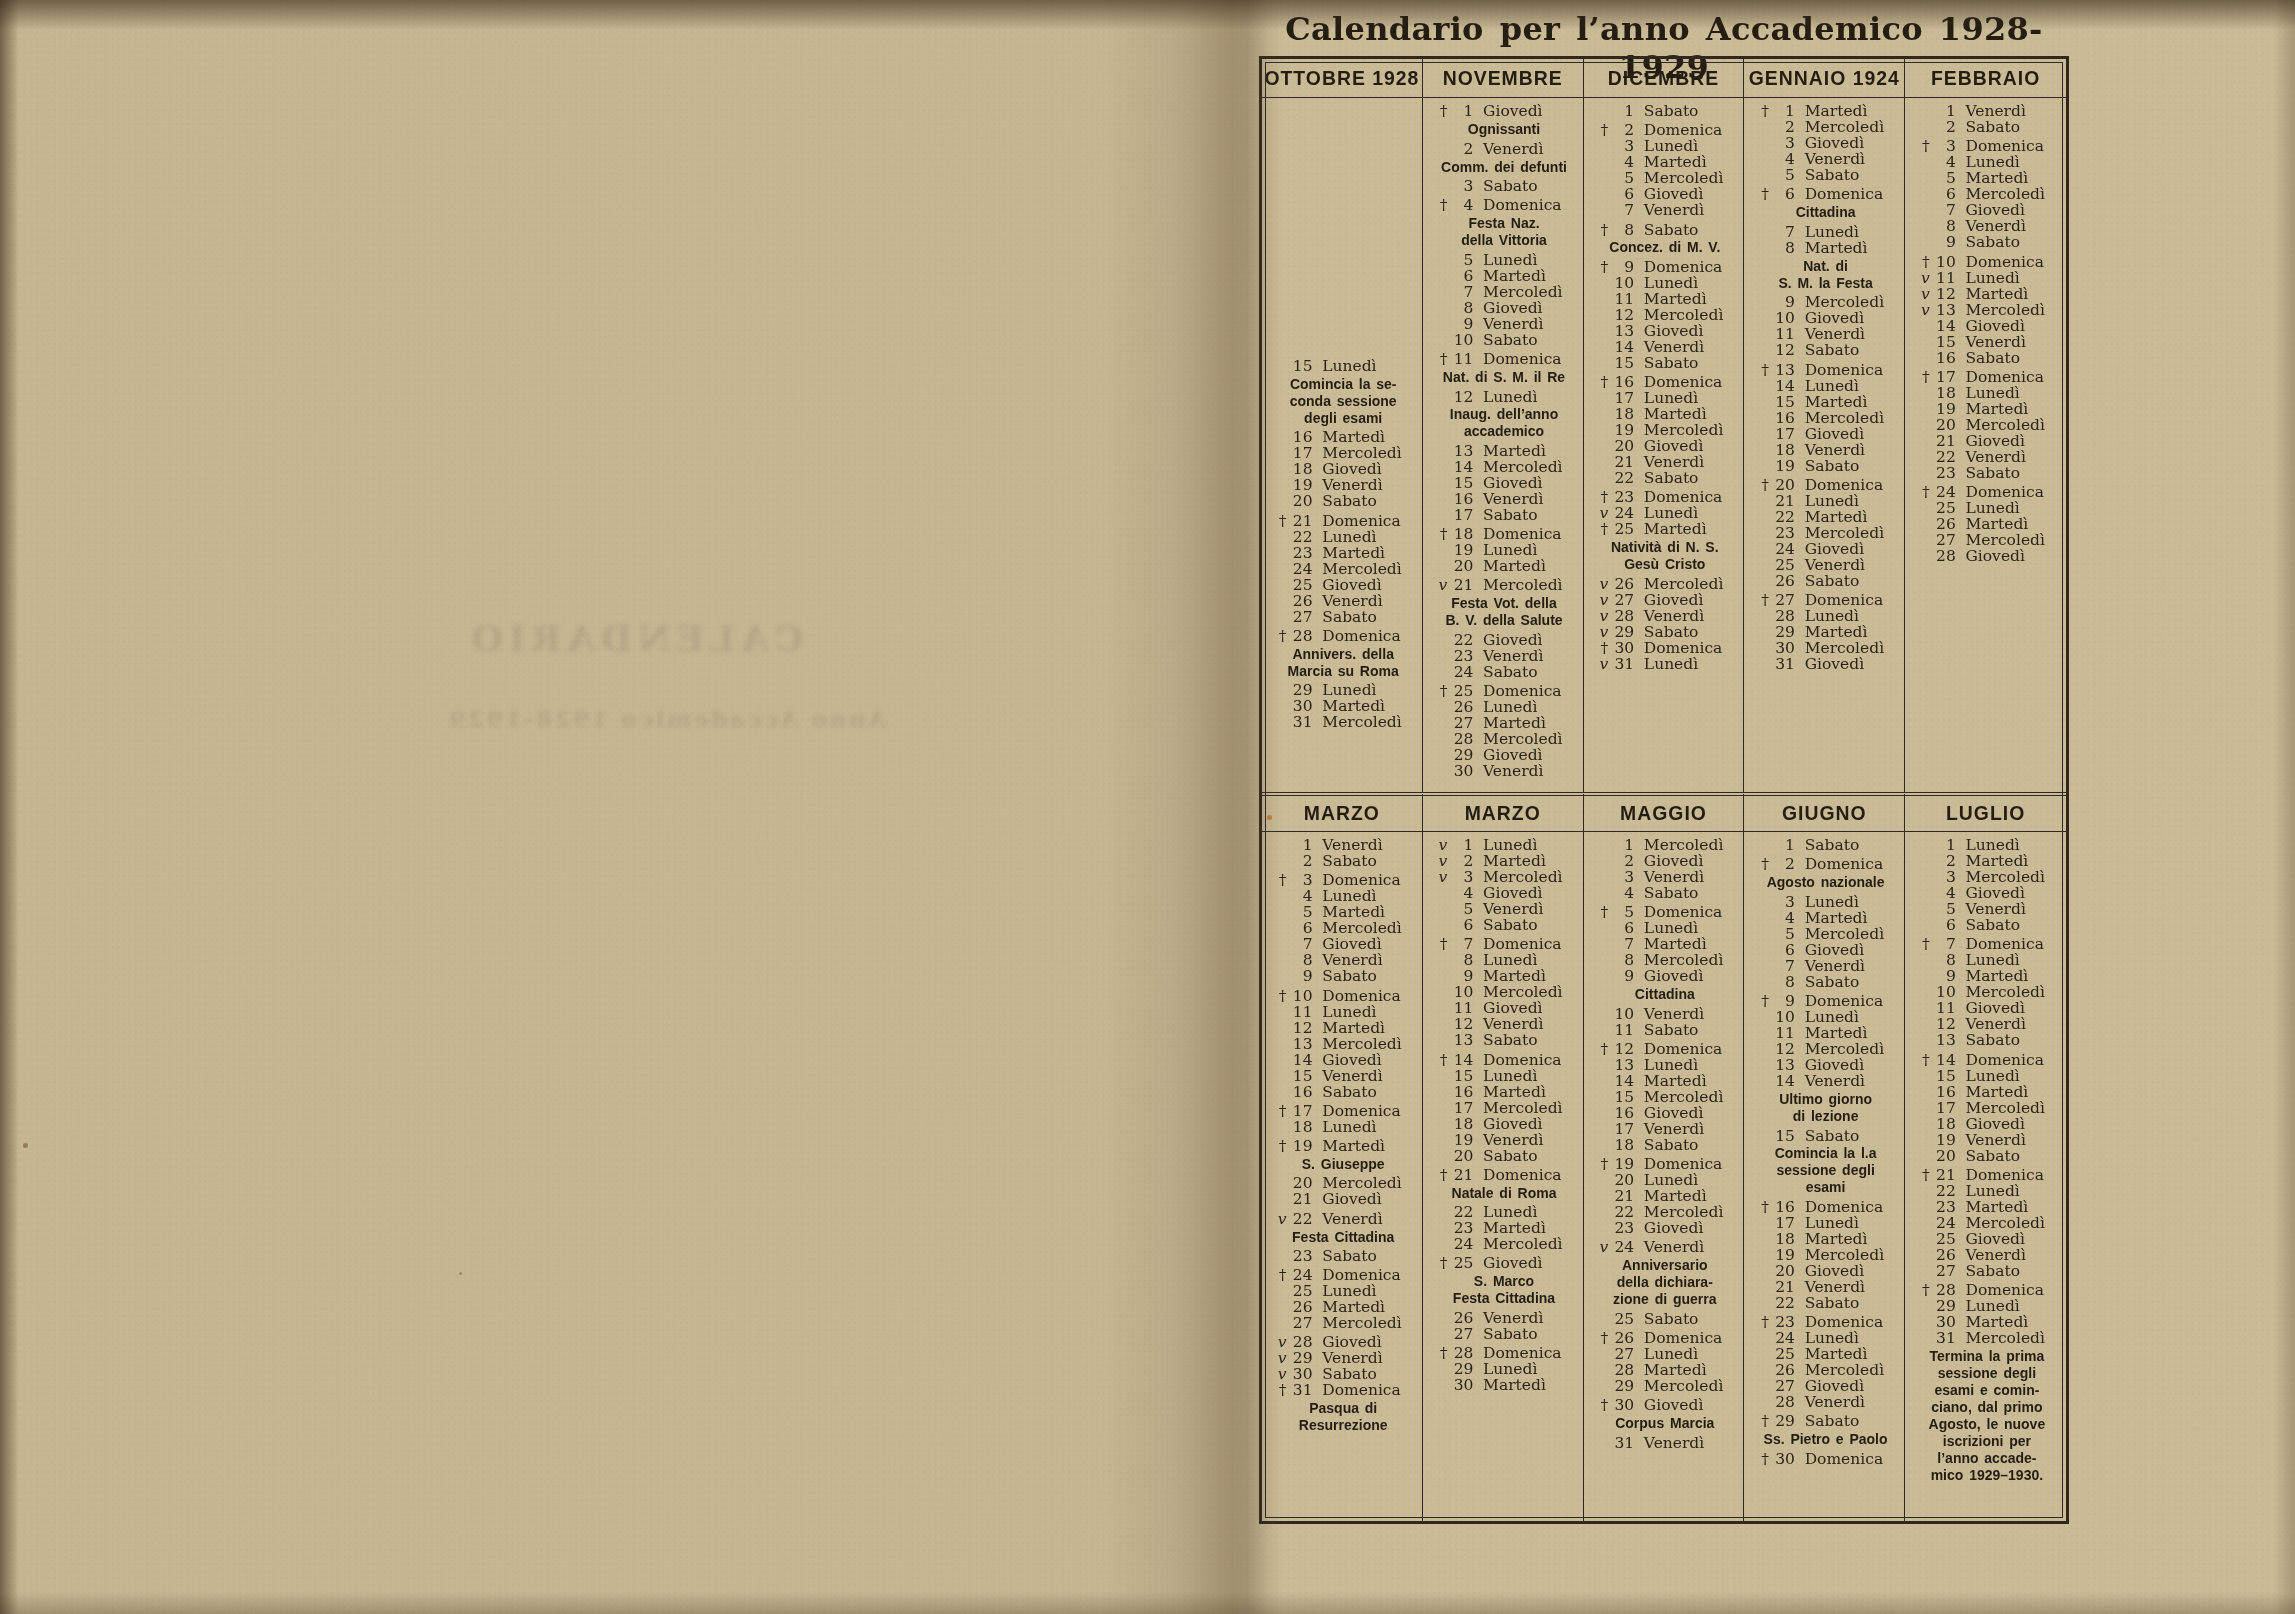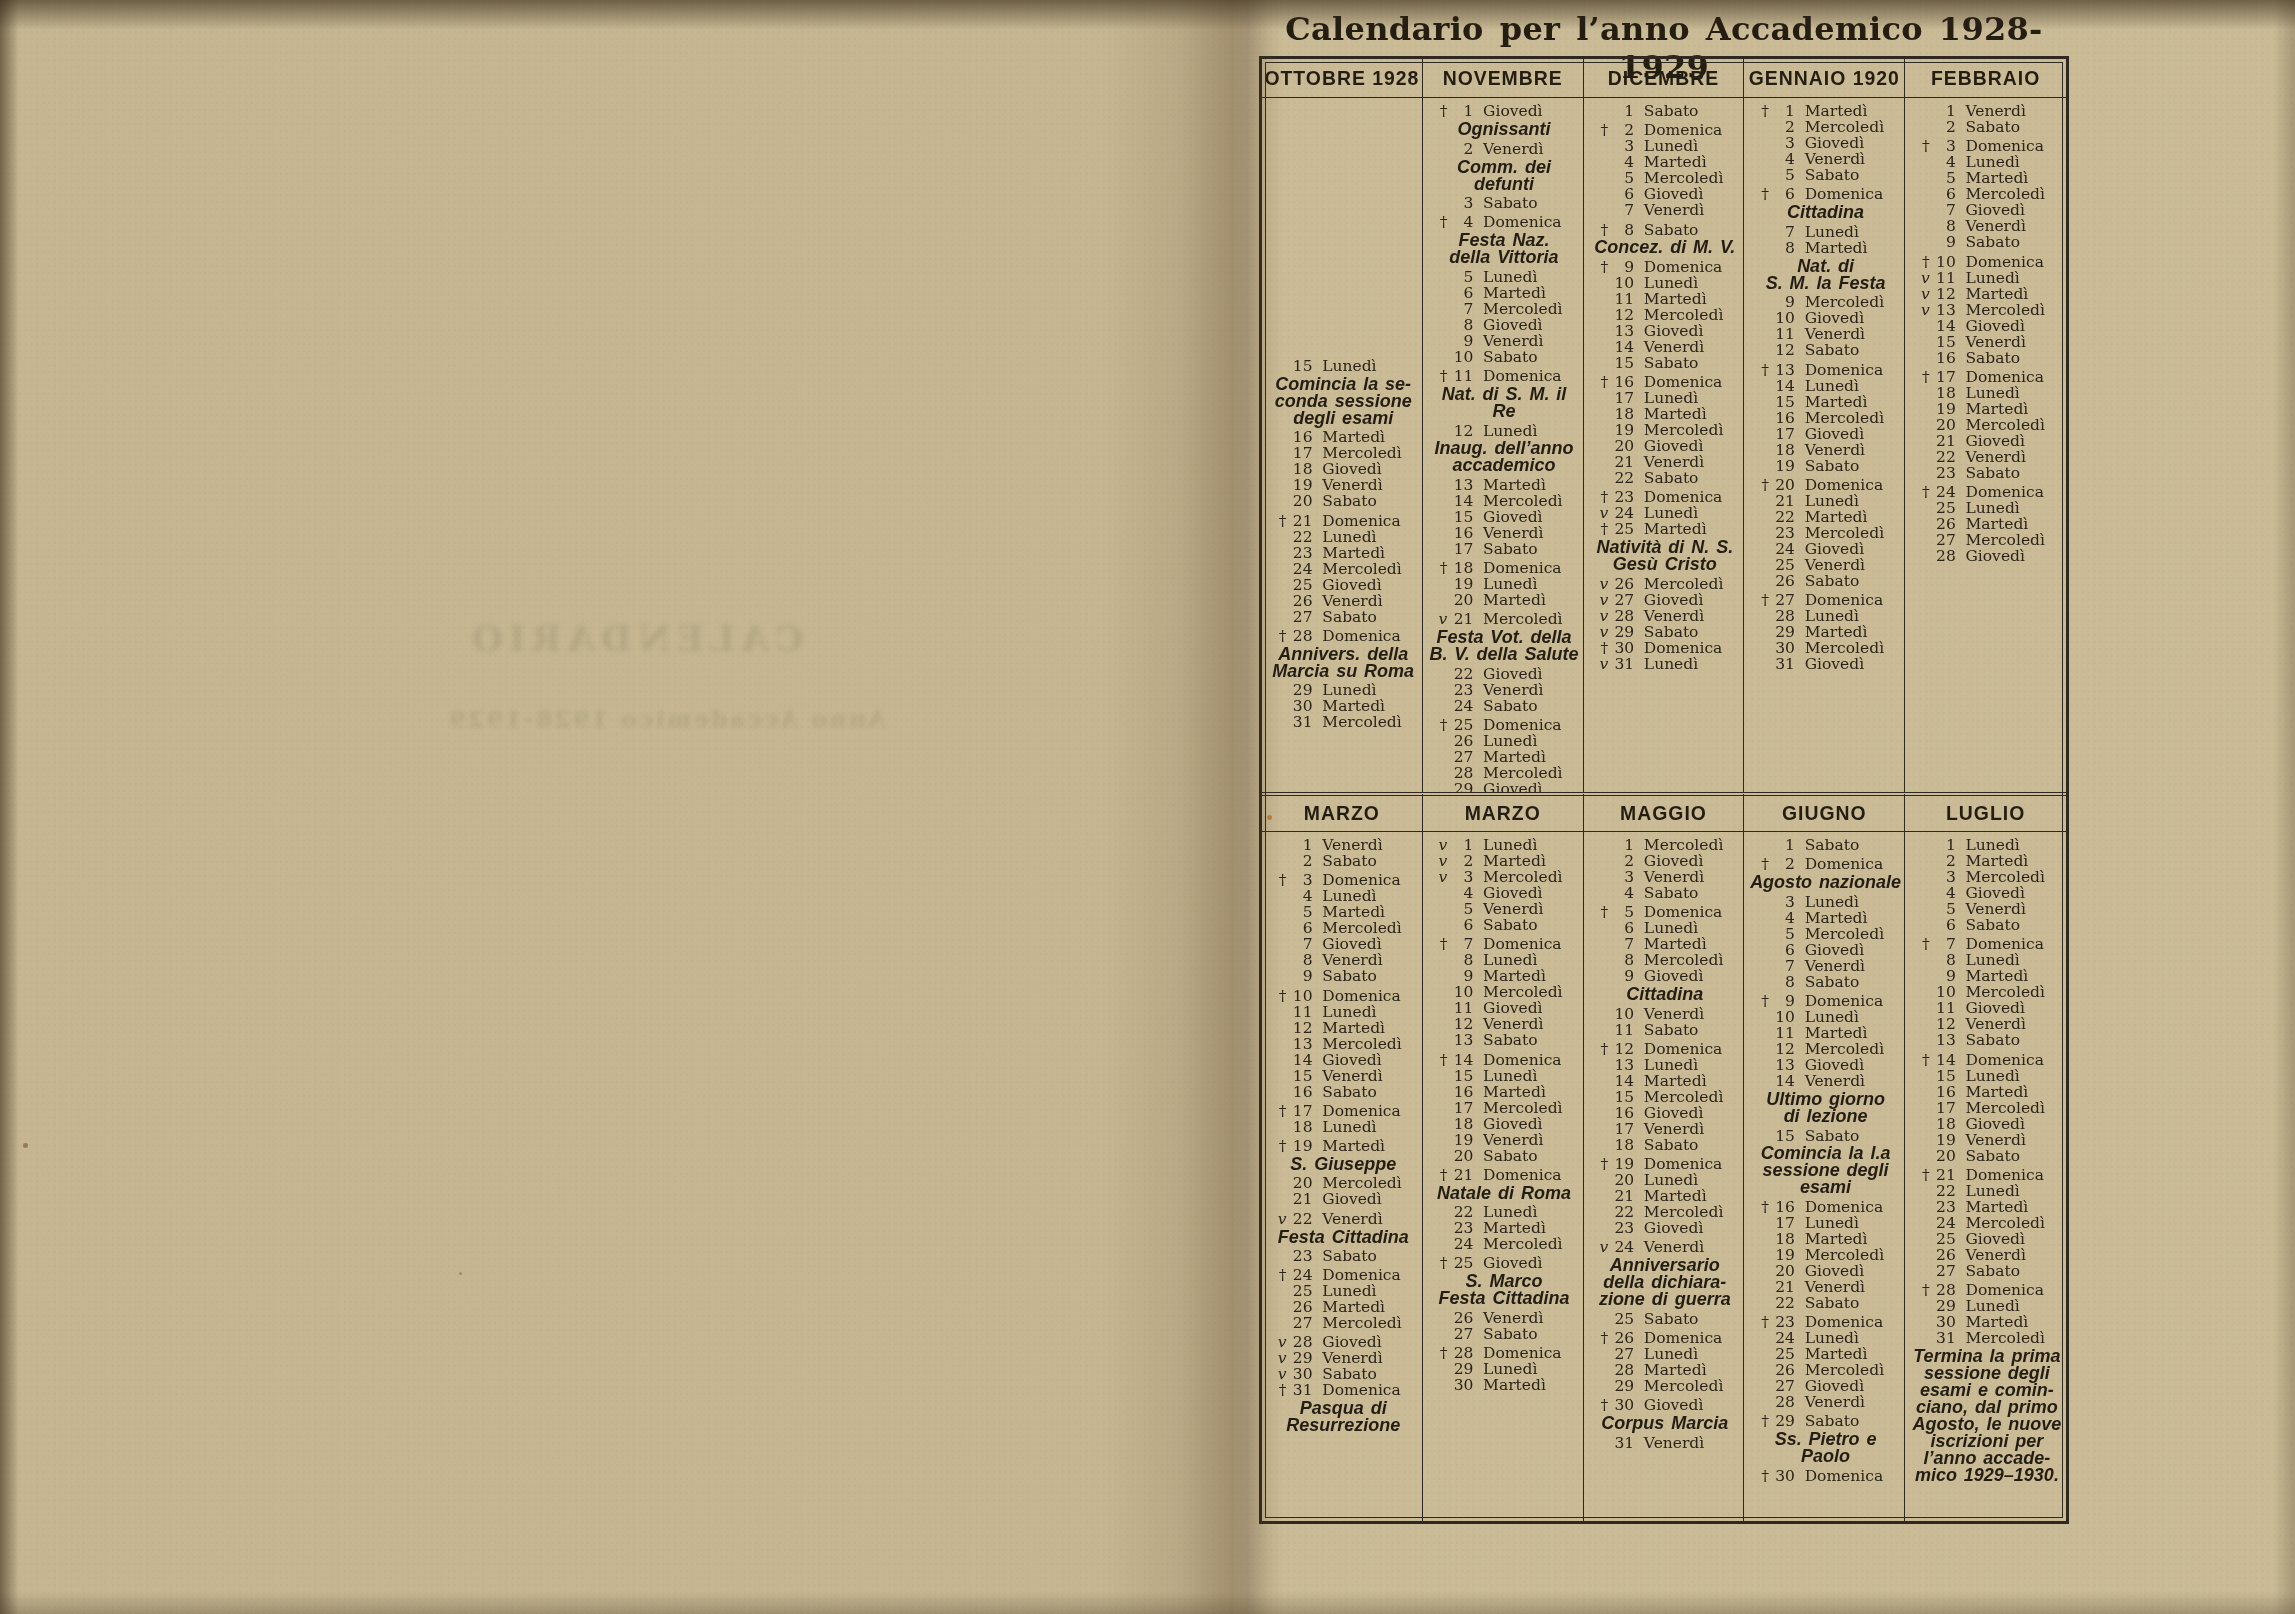--- a/index.html
+++ b/index.html
@@ -74,42 +74,42 @@
      padding:5.2px 2.6px 0 5.2px;overflow:hidden;box-sizing:border-box;}
   .mhead.last,.mcell.last{border-right:none;}
   .day{display:flex;font-family:"DejaVu Serif",serif;
      font-size:15.5px;line-height:16px;color:#2b2317;}
   .day.g{margin-top:3.2px;}
   .mark{width:19.4px;text-align:right;flex:none;}
   .mark.vm{font-style:italic;}
   .num{width:26px;text-align:right;flex:none;}
   .wd{margin-left:9.7px;white-space:nowrap;}
   .note{font-family:"Liberation Sans",sans-serif;font-weight:bold;
-     font-size:18px;line-height:17px;text-align:center;margin:1.9px 0 2.6px;
-     white-space:pre-line;word-spacing:1.9px;color:#241d12;font-style:italic;}
+     font-size:14px;line-height:17px;text-align:center;margin:1.9px 0 2.6px;
+     white-space:pre-line;word-spacing:1.9px;color:#241d12;}
 </style>
 </head>
 <body>
 
 <div id="scan" style="--ink: #2b2317; --rule: #2e2820; --foxing: #b87a3a;">
   <div class="page" id="left-page">
     <div class="ghost" id="ghost1">CALENDARIO</div>
     <div class="ghost" id="ghost2">Anno Accademico 1928-1929</div>
   </div>
 
   <div class="page" id="right-page">
   </div>
 
   <div id="title">Calendario per l’anno Accademico 1928-1929</div>
 
   <div id="cal">
       <div class="mhead">OTTOBRE 1928</div>
       <div class="mhead">NOVEMBRE</div>
       <div class="mhead">DICEMBRE</div>
-      <div class="mhead">GENNAIO 1920</div>
+      <div class="mhead">GENNAIO 1924</div>
       <div class="mhead last">FEBBRAIO</div>
       <div class="mcell" style="padding-top: 260px;">
         <div class="day">
           <span class="mark"></span>
           <span class="num">15</span>
           <span class="wd">Lunedì</span>
         </div>
         <div class="note">Comincia la se-
 conda sessione
 degli esami</div>

